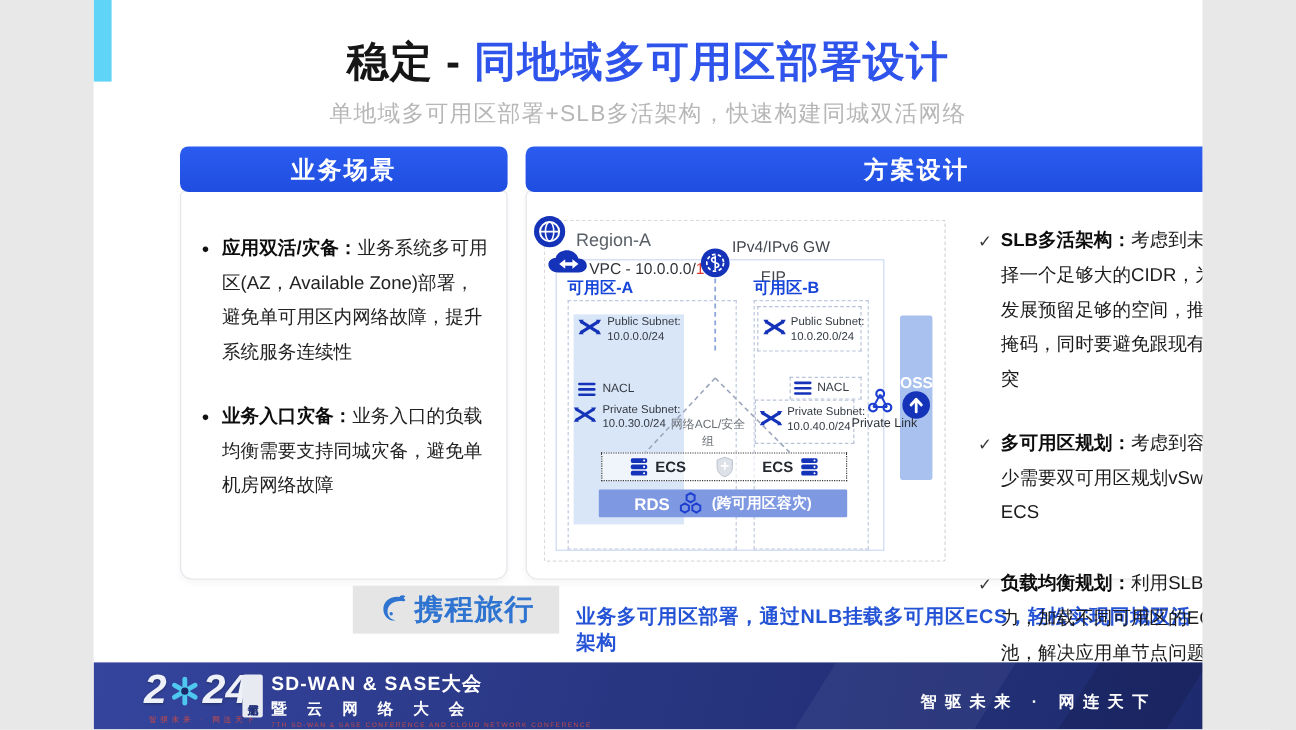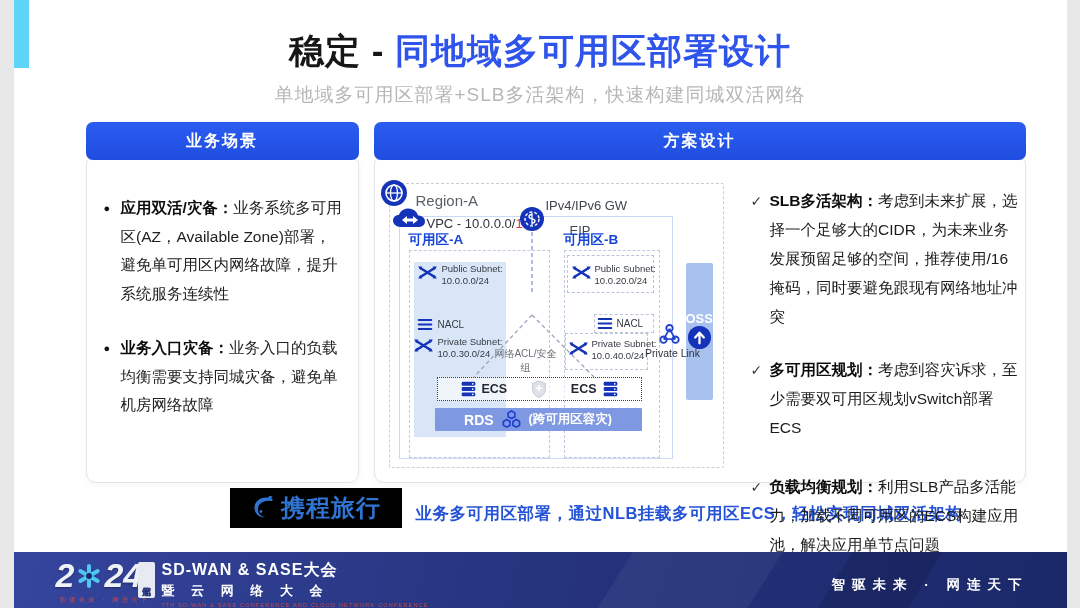--- a/index.html
+++ b/index.html
@@ -1,34 +1,34 @@
 <!DOCTYPE html>
 <html><head>
 <meta charset="utf-8">
 <style>
   * { margin:0; padding:0; box-sizing:border-box; }
   html,body { background:#e8e8e8; }
   body { font-family:"Liberation Sans","DejaVu Sans",sans-serif; }
-  .slide { position:relative; width:1053px; height:608px; background:#ffffff; overflow:hidden; margin:0 auto; }
+  .slide { position:relative; width:924px; height:608px; background:#ffffff; overflow:hidden; margin:0 auto; }
 
   
   .accent { position:absolute; left:0; top:0; width:15px; height:68px; background:#5fd4f6; }
 
   
   .title { position:absolute; left:0; top:28px; width:100%; text-align:center; font-size:35px; font-weight:800; letter-spacing:1px; }
   .title .t-black { color:#161616; }
   .title .t-blue  { color:#2f54eb; }
   .subtitle { position:absolute; left:0; top:82px; width:100%; text-align:center; font-size:19px; color:#b7b7b7; font-weight:500; letter-spacing:1px; }
 
   
   .panel { position:absolute; top:122px; height:361px; }
   .panel-left  { left:72px;  width:273px; }
   .panel-right { left:360px; width:652px; }
   .panel-header { position:absolute; left:0; top:0; right:0; height:38px; border-radius:7px;
-    background:linear-gradient(180deg,#2b5cf0,#1f4de0); color:#fff; font-size:16px; font-weight:700;
+    background:linear-gradient(180deg,#2b5cf0,#1f4de0); color:#fff; font-size:20px; font-weight:700;
     display:flex; align-items:center; justify-content:center; letter-spacing:2px; z-index:2; }
   .panel-body { position:absolute; left:0; top:37px; right:0; bottom:0; background:#fff;
     border:1px solid #e3e5ea; border-radius:4px 4px 10px 10px; box-shadow:0 2px 6px rgba(0,0,0,0.04); }
 
   
   .bullets { padding:34px 13px 0 17px; }
   .bullet-item { position:relative; padding-left:17px; font-size:15.5px; line-height:28.5px; color:#222; margin-bottom:26px; }
   .bullet-dot { position:absolute; left:0; top:0; font-size:11px; color:#111; }
   .bullet-head { font-weight:700; color:#0d0d0d; }
 
@@ -71,21 +71,21 @@
   .rds-bar { position:absolute; left:49px; top:228px; width:207px; height:23px; background:#7f98e2; border-radius:1px;
     display:flex; align-items:center; justify-content:center; gap:7px; z-index:2; }
   .rds-bar .bar-label { color:#fff; font-weight:700; font-size:14px; }
   .oss-bar { position:absolute; left:300px; top:83px; width:27px; height:137px; background:#a9c1ef; border-radius:2px; text-align:center; }
   .oss-bar .oss-label { display:block; margin-top:48px; color:#fff; font-weight:700; font-size:13px; }
   .pl-label { position:absolute; left:254px; top:167px; width:66px; text-align:center; font-size:10.5px; color:#2e3339; }
   .dg svg { display:block; }
   .connectors { position:absolute; left:0; top:0; z-index:1; }
 
   
-  .case-logo { position:absolute; left:216px; top:488px; width:172px; height:40px; background:#000000;
+  .case-logo { position:absolute; left:216px; top:488px; width:172px; height:40px; background:#e5e5e5;
     display:flex; align-items:center; justify-content:center; gap:5px; }
   .case-logo .logo-text { font-size:24px; font-weight:800; color:#2f74d0; letter-spacing:1px; }
   .case-text { position:absolute; left:402px; top:503px; font-size:16.5px; font-weight:600; color:#2553d6; letter-spacing:0.5px; }
 
   
   .footer { position:absolute; left:0; top:552px; width:1080px; height:56px;
     background:linear-gradient(105deg,#35459e 0%, #27347f 45%, #1a2868 100%); overflow:hidden; }
   .streak { position:absolute; top:-10px; height:80px; background:rgba(255,255,255,0.05); transform:skewX(-32deg); }
   .s1 { left:600px; width:150px; }
   .s2 { left:820px; width:90px; background:rgba(0,0,10,0.12); }

